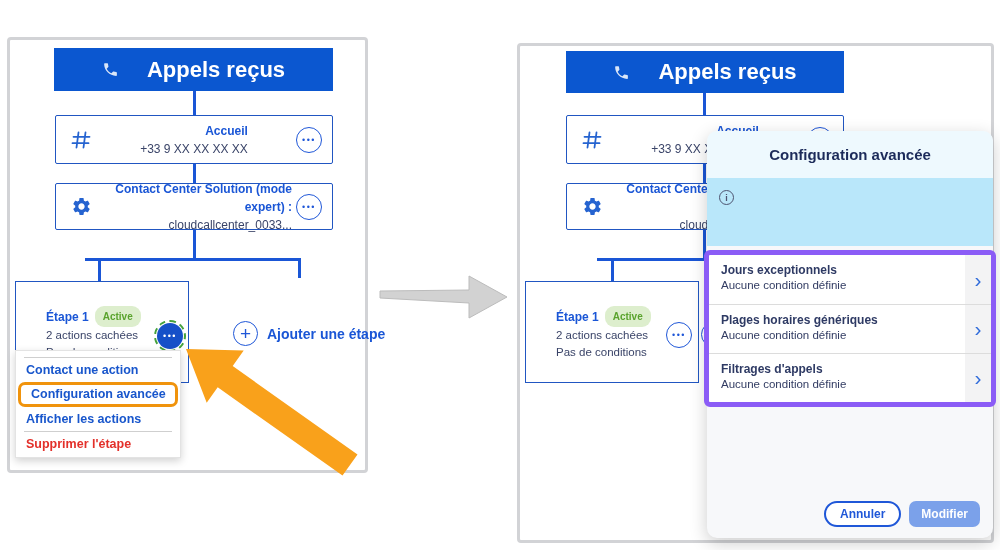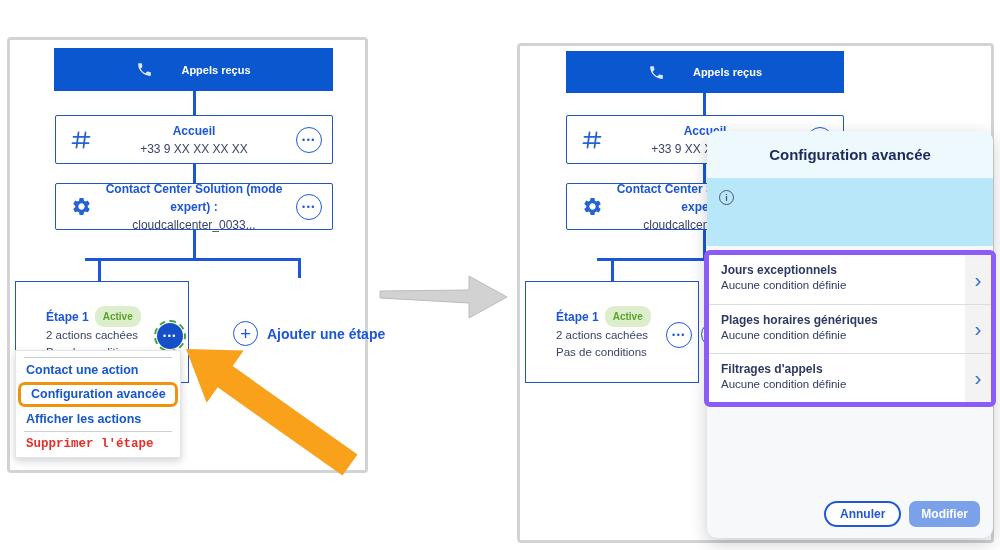--- a/index.html
+++ b/index.html
@@ -6,29 +6,29 @@
   body { background:#ffffff; font-family:"Liberation Sans", sans-serif; }
   .stage { position:relative; width:1000px; height:550px; background:#fff; overflow:hidden; }
 
   
   .shot { position:absolute; background:#fff; border:3px solid #d2d3d6; border-radius:4px; }
   .shot.left  { left:7px;   top:37px; width:361px; height:436px; }
   .shot.right { left:517px; top:43px; width:477px; height:500px; overflow:visible; }
 
   
   .flow-header { position:absolute; background:#0b57d0; color:#fff; display:flex; align-items:center;
-                 justify-content:center; gap:28px; font-size:11px; font-weight:bold; }
+                 justify-content:center; gap:28px; font-size:22px; font-weight:bold; }
   .flow-header svg { opacity:.85; }
   .conn { position:absolute; background:#1a56d6; }
   .node { position:absolute; background:#fff; border:1.5px solid #2156c2; border-radius:2px; }
   .node-icon { position:absolute; left:13px; top:50%; transform:translateY(-50%); width:24px; height:24px;
                display:flex; align-items:center; justify-content:center; }
   .node-text { position:absolute; left:40px; right:40px; top:50%; transform:translateY(-50%);
                display:flex; justify-content:center; }
-  .node-text .inner { text-align:center; line-height:1.5; }
+  .node-text .inner { text-align:right; line-height:1.5; }
   .node-title { color:#1a56d6; font-size:12px; font-weight:bold; }
   .node-sub { color:#3a4468; font-size:12px; }
   .dots { position:absolute; width:26px; height:26px; border-radius:50%; border:1.5px solid #1f57d8;
           color:#1f57d8; background:#fff; display:flex; align-items:center; justify-content:center;
           font-size:9px; letter-spacing:1.5px; cursor:pointer; }
   .node .dots { right:10px; top:50%; transform:translateY(-50%); }
   .dots.filled { background:#1550c8; color:#fff; border:none; }
 
   
   .step { position:absolute; background:#fff; border:1.5px solid #2156c2; }
@@ -44,21 +44,21 @@
   .add-step { position:absolute; display:flex; align-items:center; gap:9px; color:#1a56d6;
               font-size:14px; font-weight:bold; white-space:nowrap; cursor:pointer; }
   .add-circle { width:25px; height:25px; border-radius:50%; border:1.5px solid #1f57d8; color:#1f57d8;
                 display:flex; align-items:center; justify-content:center; font-size:19px; font-weight:300; flex:0 0 auto; }
 
   
   .menu { position:absolute; left:5px; top:310px; width:166px; background:#fff; border:1px solid #e3e3e3;
           box-shadow:0 3px 8px rgba(0,0,0,.18); padding:4px 0 3px 0; z-index:3; }
   .menu-item { height:20px; line-height:20px; padding-left:10px; font-size:12.5px; font-weight:bold;
                color:#1856cc; white-space:nowrap; cursor:pointer; }
-  .menu-item.danger { color:#e3302a;font-family:Liberation Mono, monospace; }
+  .menu-item.danger { color:#e3302a; }
   .menu hr { border:none; border-top:1px solid #cfcfcf; margin:2px 8px; }
   .menu-highlight { margin:2px 2px; border:3.5px solid #f0930c; border-radius:7px; background:#fff; }
   .menu-highlight .menu-item { height:19px; line-height:19px; }
 
   
   .dialog { position:absolute; left:187px; top:85px; width:286px; height:407px; background:#f7f8fa;
             border-radius:10px; box-shadow:0 5px 18px rgba(0,0,0,.20); z-index:5; }
   .dialog-title { height:47px; background:#eef9fe; border-radius:10px 10px 0 0; display:flex;
                   align-items:center; justify-content:center; color:#1c2b5a; font-size:15px; font-weight:bold; }
   .dialog-info { min-height:68px; background:#b9e7fa; display:flex; gap:9px; padding:10px 12px 9px 12px; }

